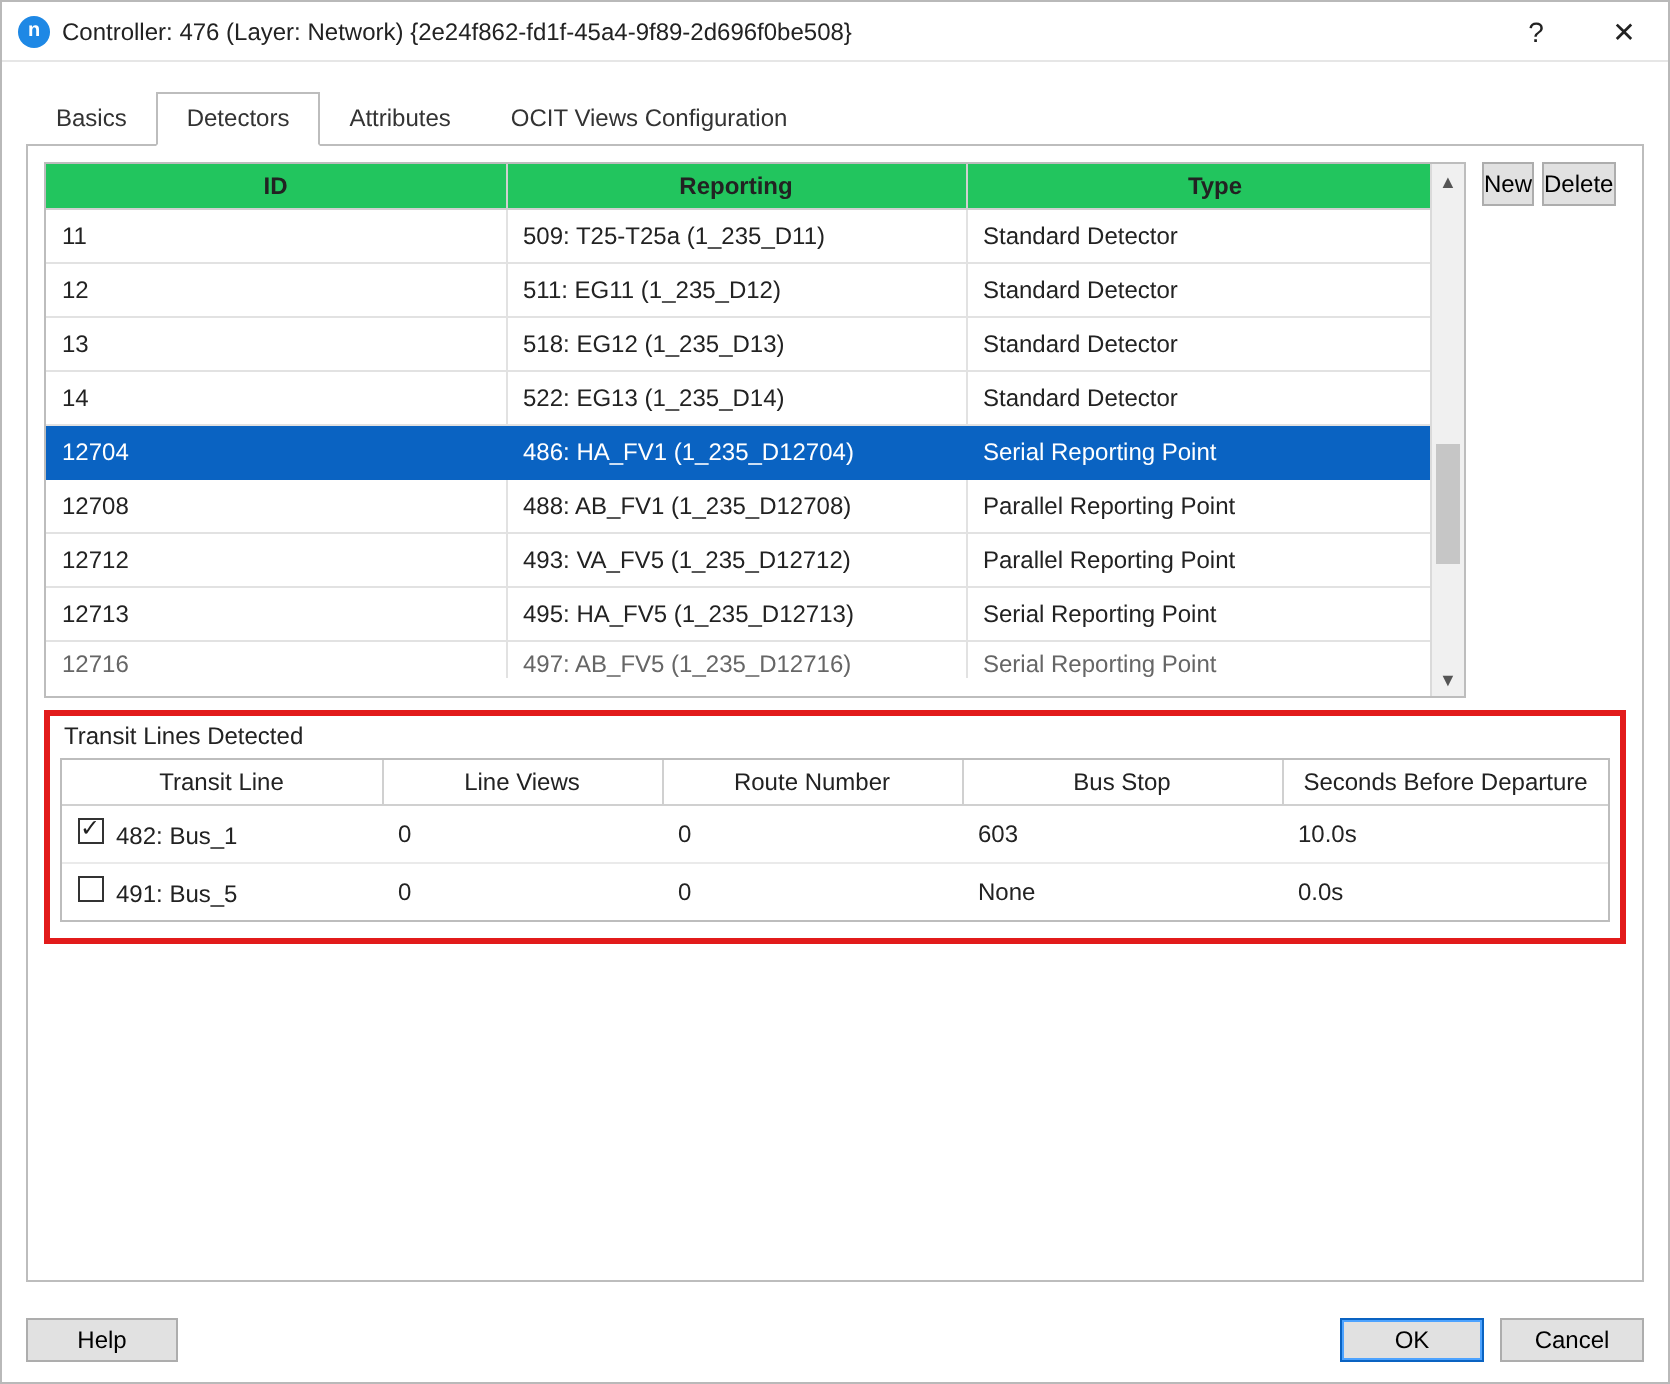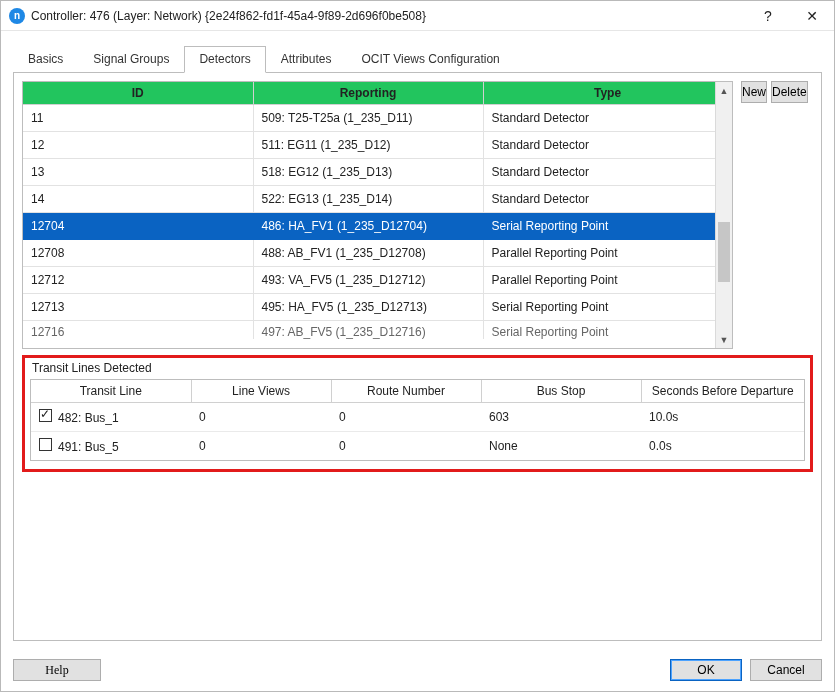--- a/index.html
+++ b/index.html
@@ -139,41 +139,40 @@
   .chk.checked::after{
     content:"✓"; position:absolute; top:-3px; left:0; font-size:12px;
   }
   .blank-area { flex:1; }
 
   
   .footer {
     display:flex; align-items:center; padding: 8px 12px 10px 12px; gap:8px;
   }
   .footer .spacer { flex:1; }
-  .footer .help { width:88px;font-family:Liberation Serif, serif; }
+  .footer .help { width:76px; }
   .footer .ok { width:72px; border-color:#0a63c2; box-shadow: inset 0 0 0 1px #4da3ff; }
   .footer .cancel { width:72px; }
 </style>
 </head>
 <body>
 
 <div class="window">
 
   <div class="titlebar">
     <div class="icon">n</div>
     <div class="title">Controller: 476 (Layer: Network) {2e24f862-fd1f-45a4-9f89-2d696f0be508}</div>
     <div class="btn">?</div>
     <div class="btn">✕</div>
   </div>
 
   <div class="content">
 
     <div class="tabstrip">
       <div class="tab">Basics</div>
-      <div class="tab">Signal Groups</div>
       <div class="tab active">Detectors</div>
       <div class="tab">Attributes</div>
       <div class="tab">OCIT Views Configuration</div>
     </div>
 
     <div class="tabpage">
 
       <div class="upper-row">
 
         <div class="table-wrap">

